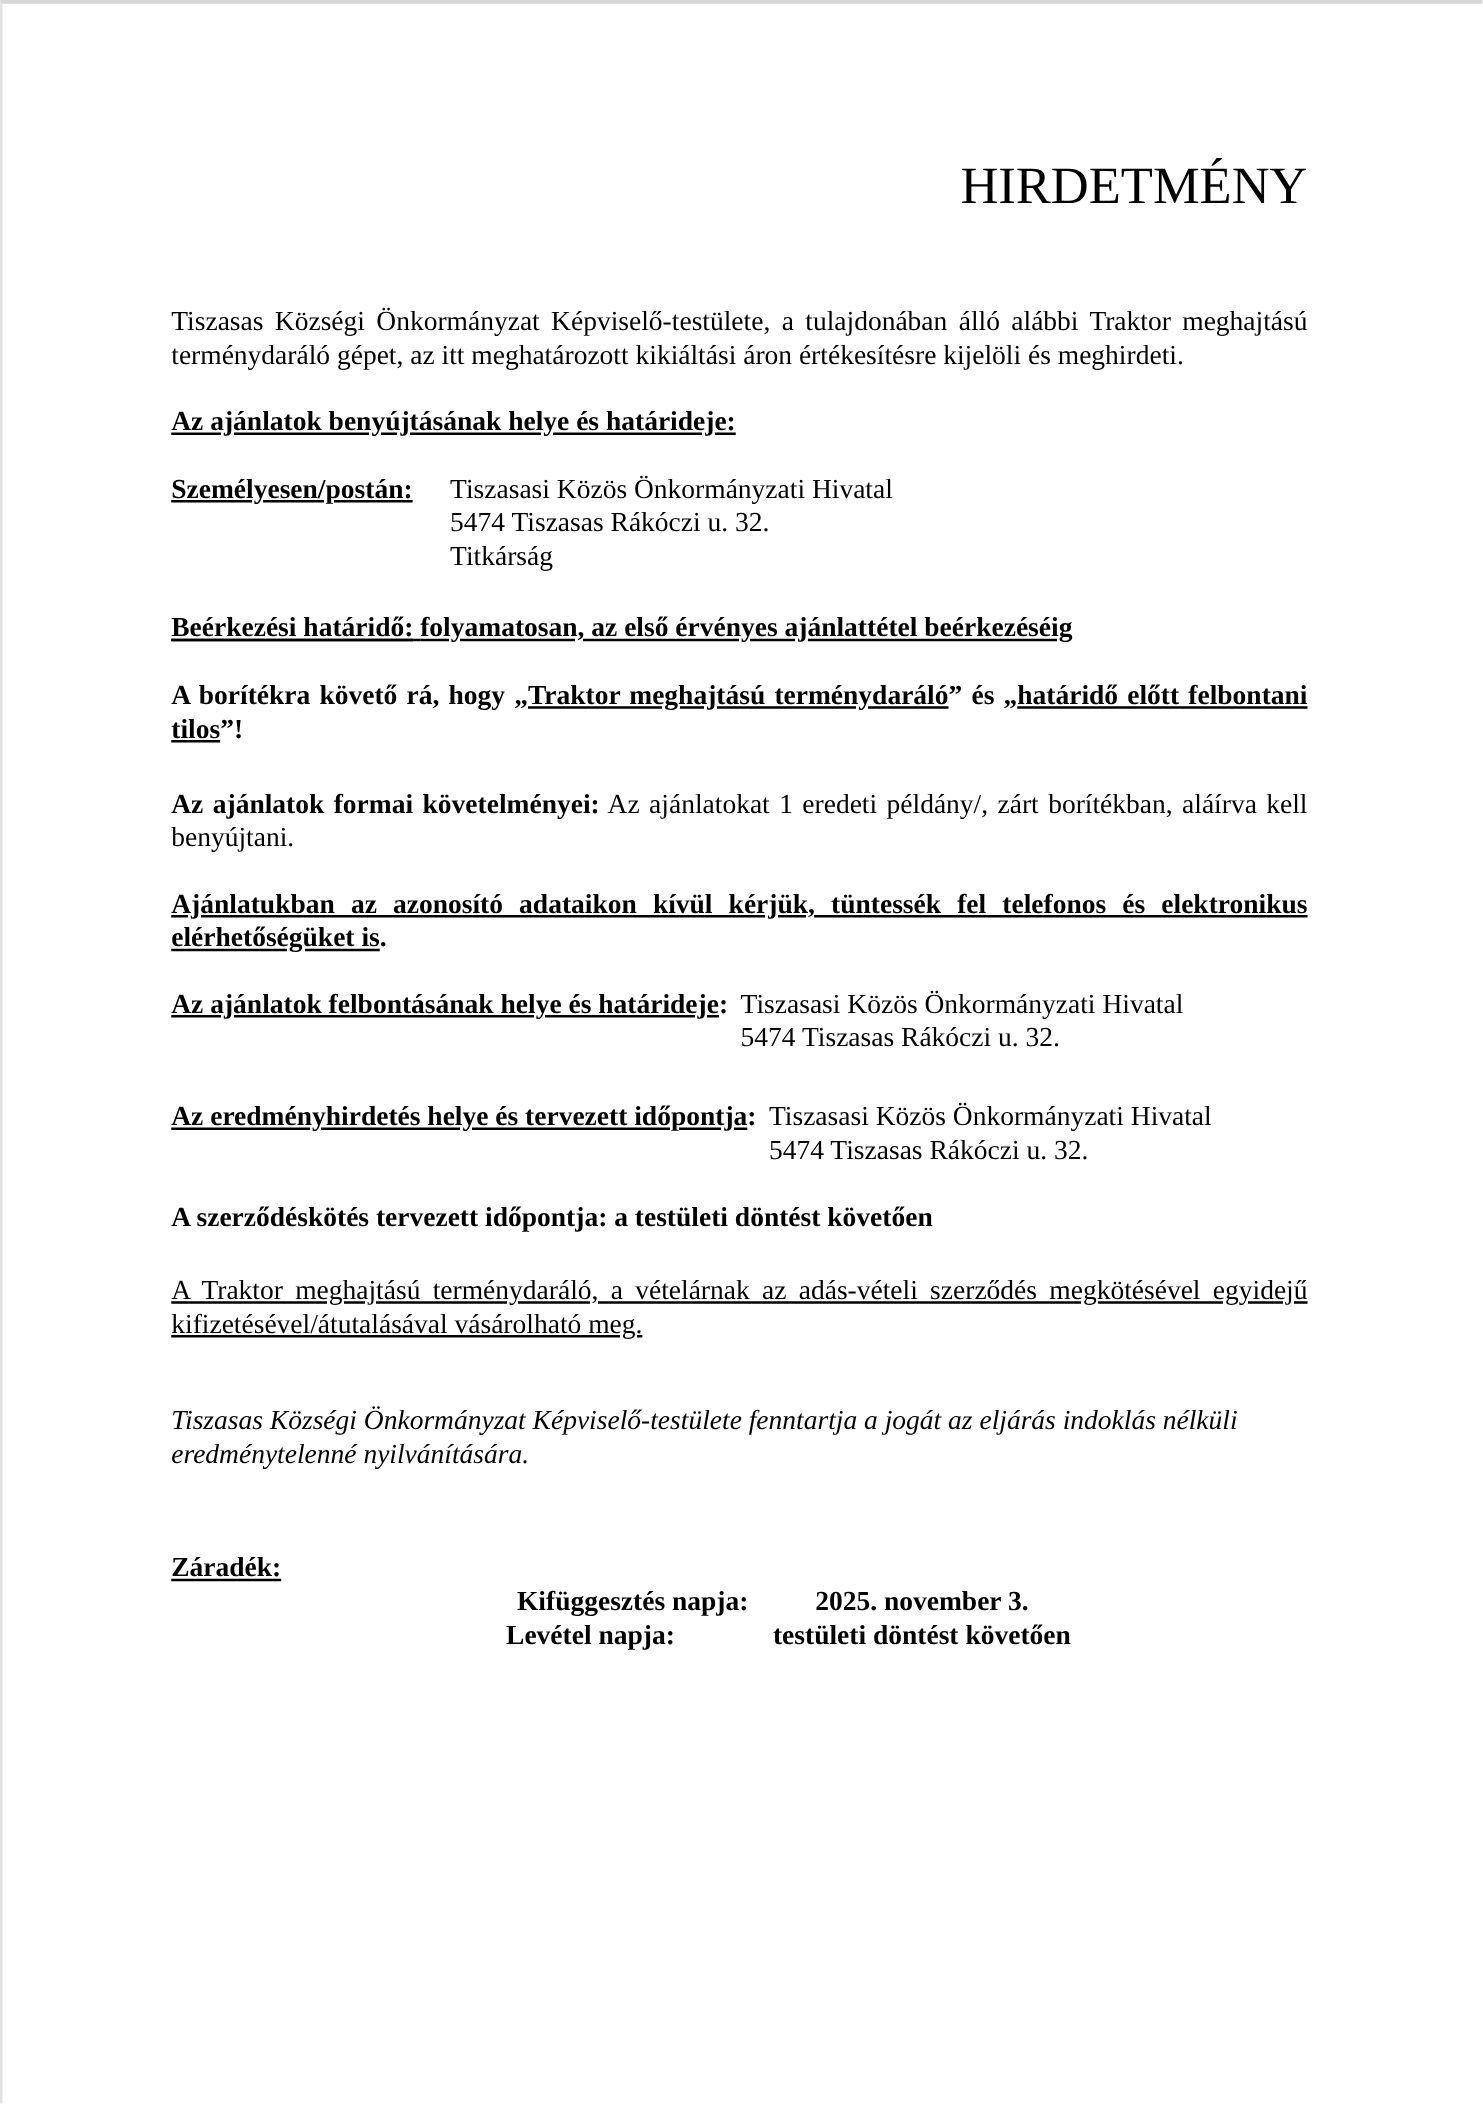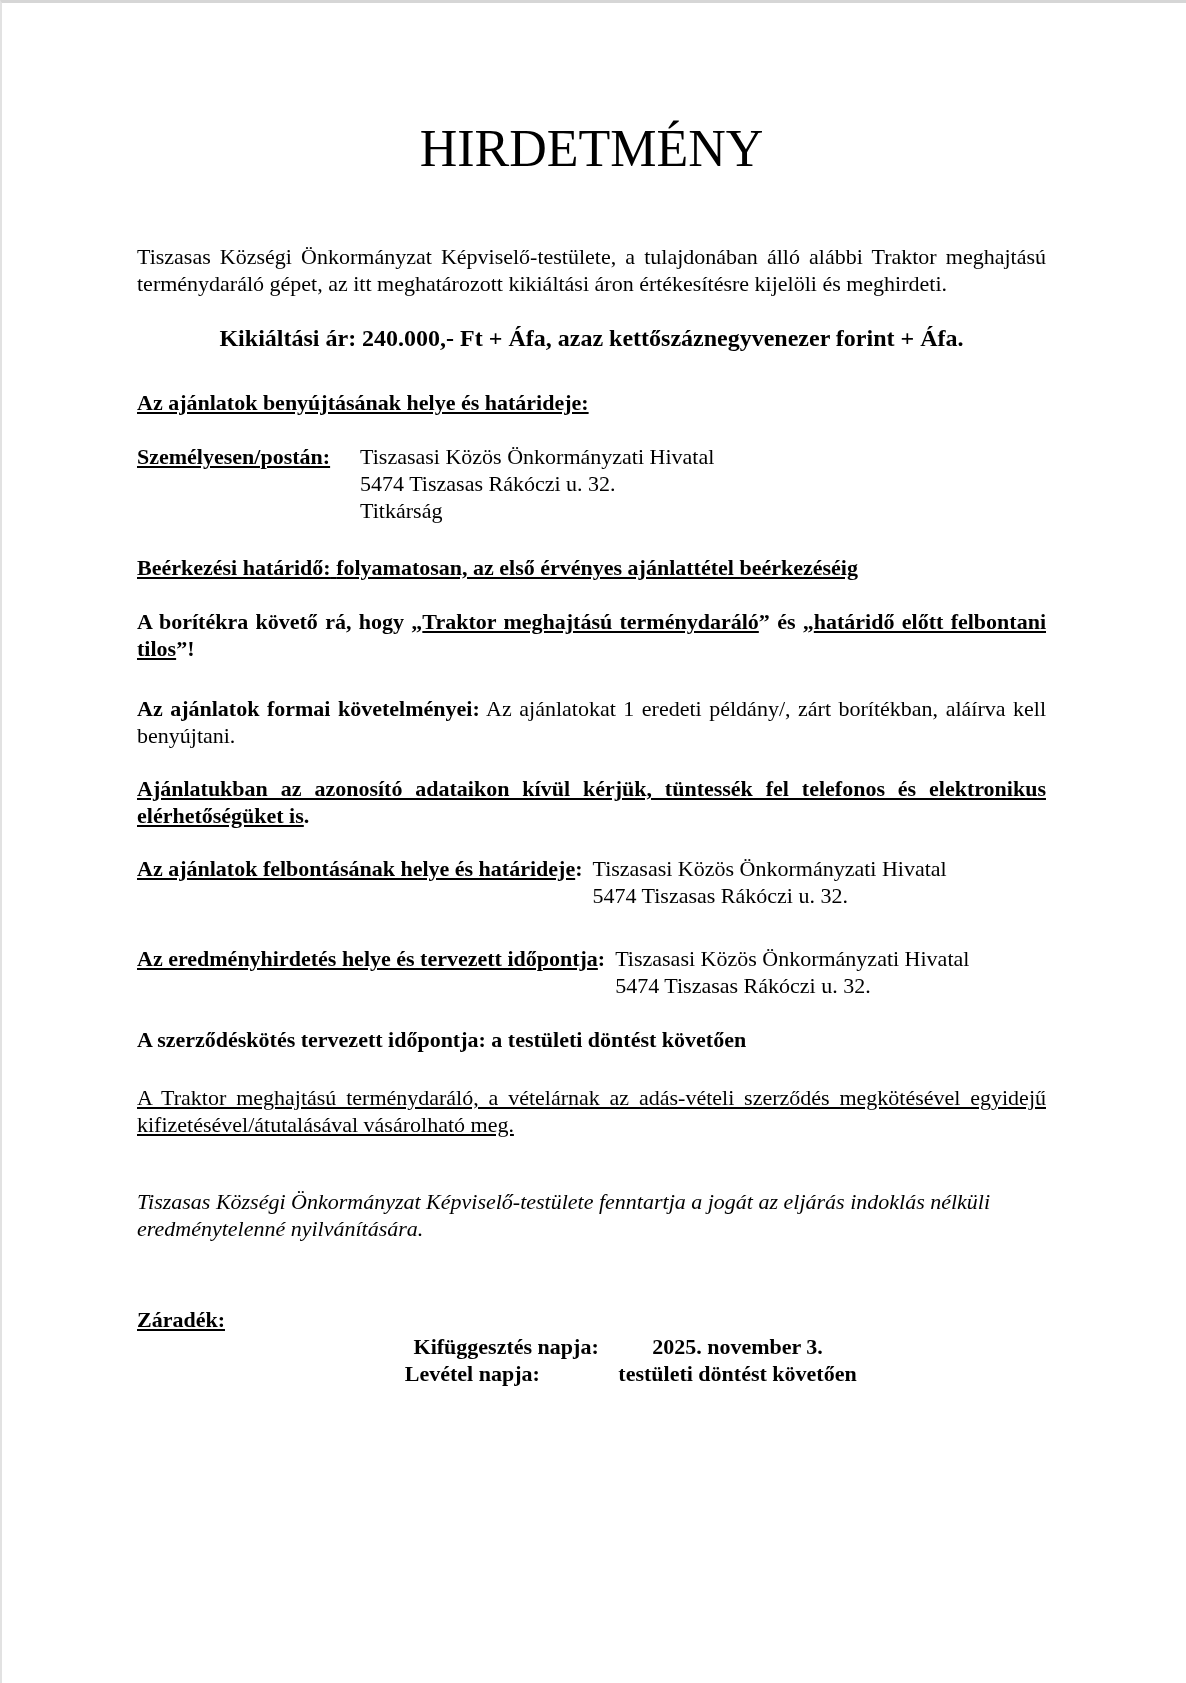--- a/index.html
+++ b/index.html
@@ -19,22 +19,22 @@
     color: #000000;
     overflow: hidden;
   }
   .content {
     box-sizing: border-box;
     padding: 122px 140px 0 135px;
     font-size: 22px;
     line-height: 27px;
   }
   .title {
-    text-align: center;
-    font-size: 52px;
+    text-align: right;
+    font-size: 42px;
     line-height: 48px;
     font-weight: normal;
     margin: 0 0 70px 0;
   }
   .para {
     text-align: justify;
     margin: 0 0 26px 0;
   }
   .price {
     text-align: center;
@@ -80,21 +80,20 @@
 </head>
 <body>
 
 <div class="page">
   <div class="content">
 
     <h1 class="title">HIRDETMÉNY</h1>
 
     <p class="para">Tiszasas Községi Önkormányzat Képviselő-testülete, a tulajdonában álló alábbi Traktor meghajtású terménydaráló gépet, az itt meghatározott kikiáltási áron értékesítésre kijelöli és meghirdeti.</p>
 
-    <p class="price">Kikiáltási ár: 240.000,- Ft + Áfa, azaz kettőszáznegyvenezer forint + Áfa.</p>
 
     <p class="heading-ul">Az ajánlatok benyújtásának helye és határideje:</p>
 
     <div class="flexrow szem">
       <span class="lbl ub">Személyesen/postán:</span>
       <div class="addr">
         <div>Tiszasasi Közös Önkormányzati Hivatal</div>
         <div>5474 Tiszasas Rákóczi u. 32.</div>
         <div>Titkárság</div>
       </div>

